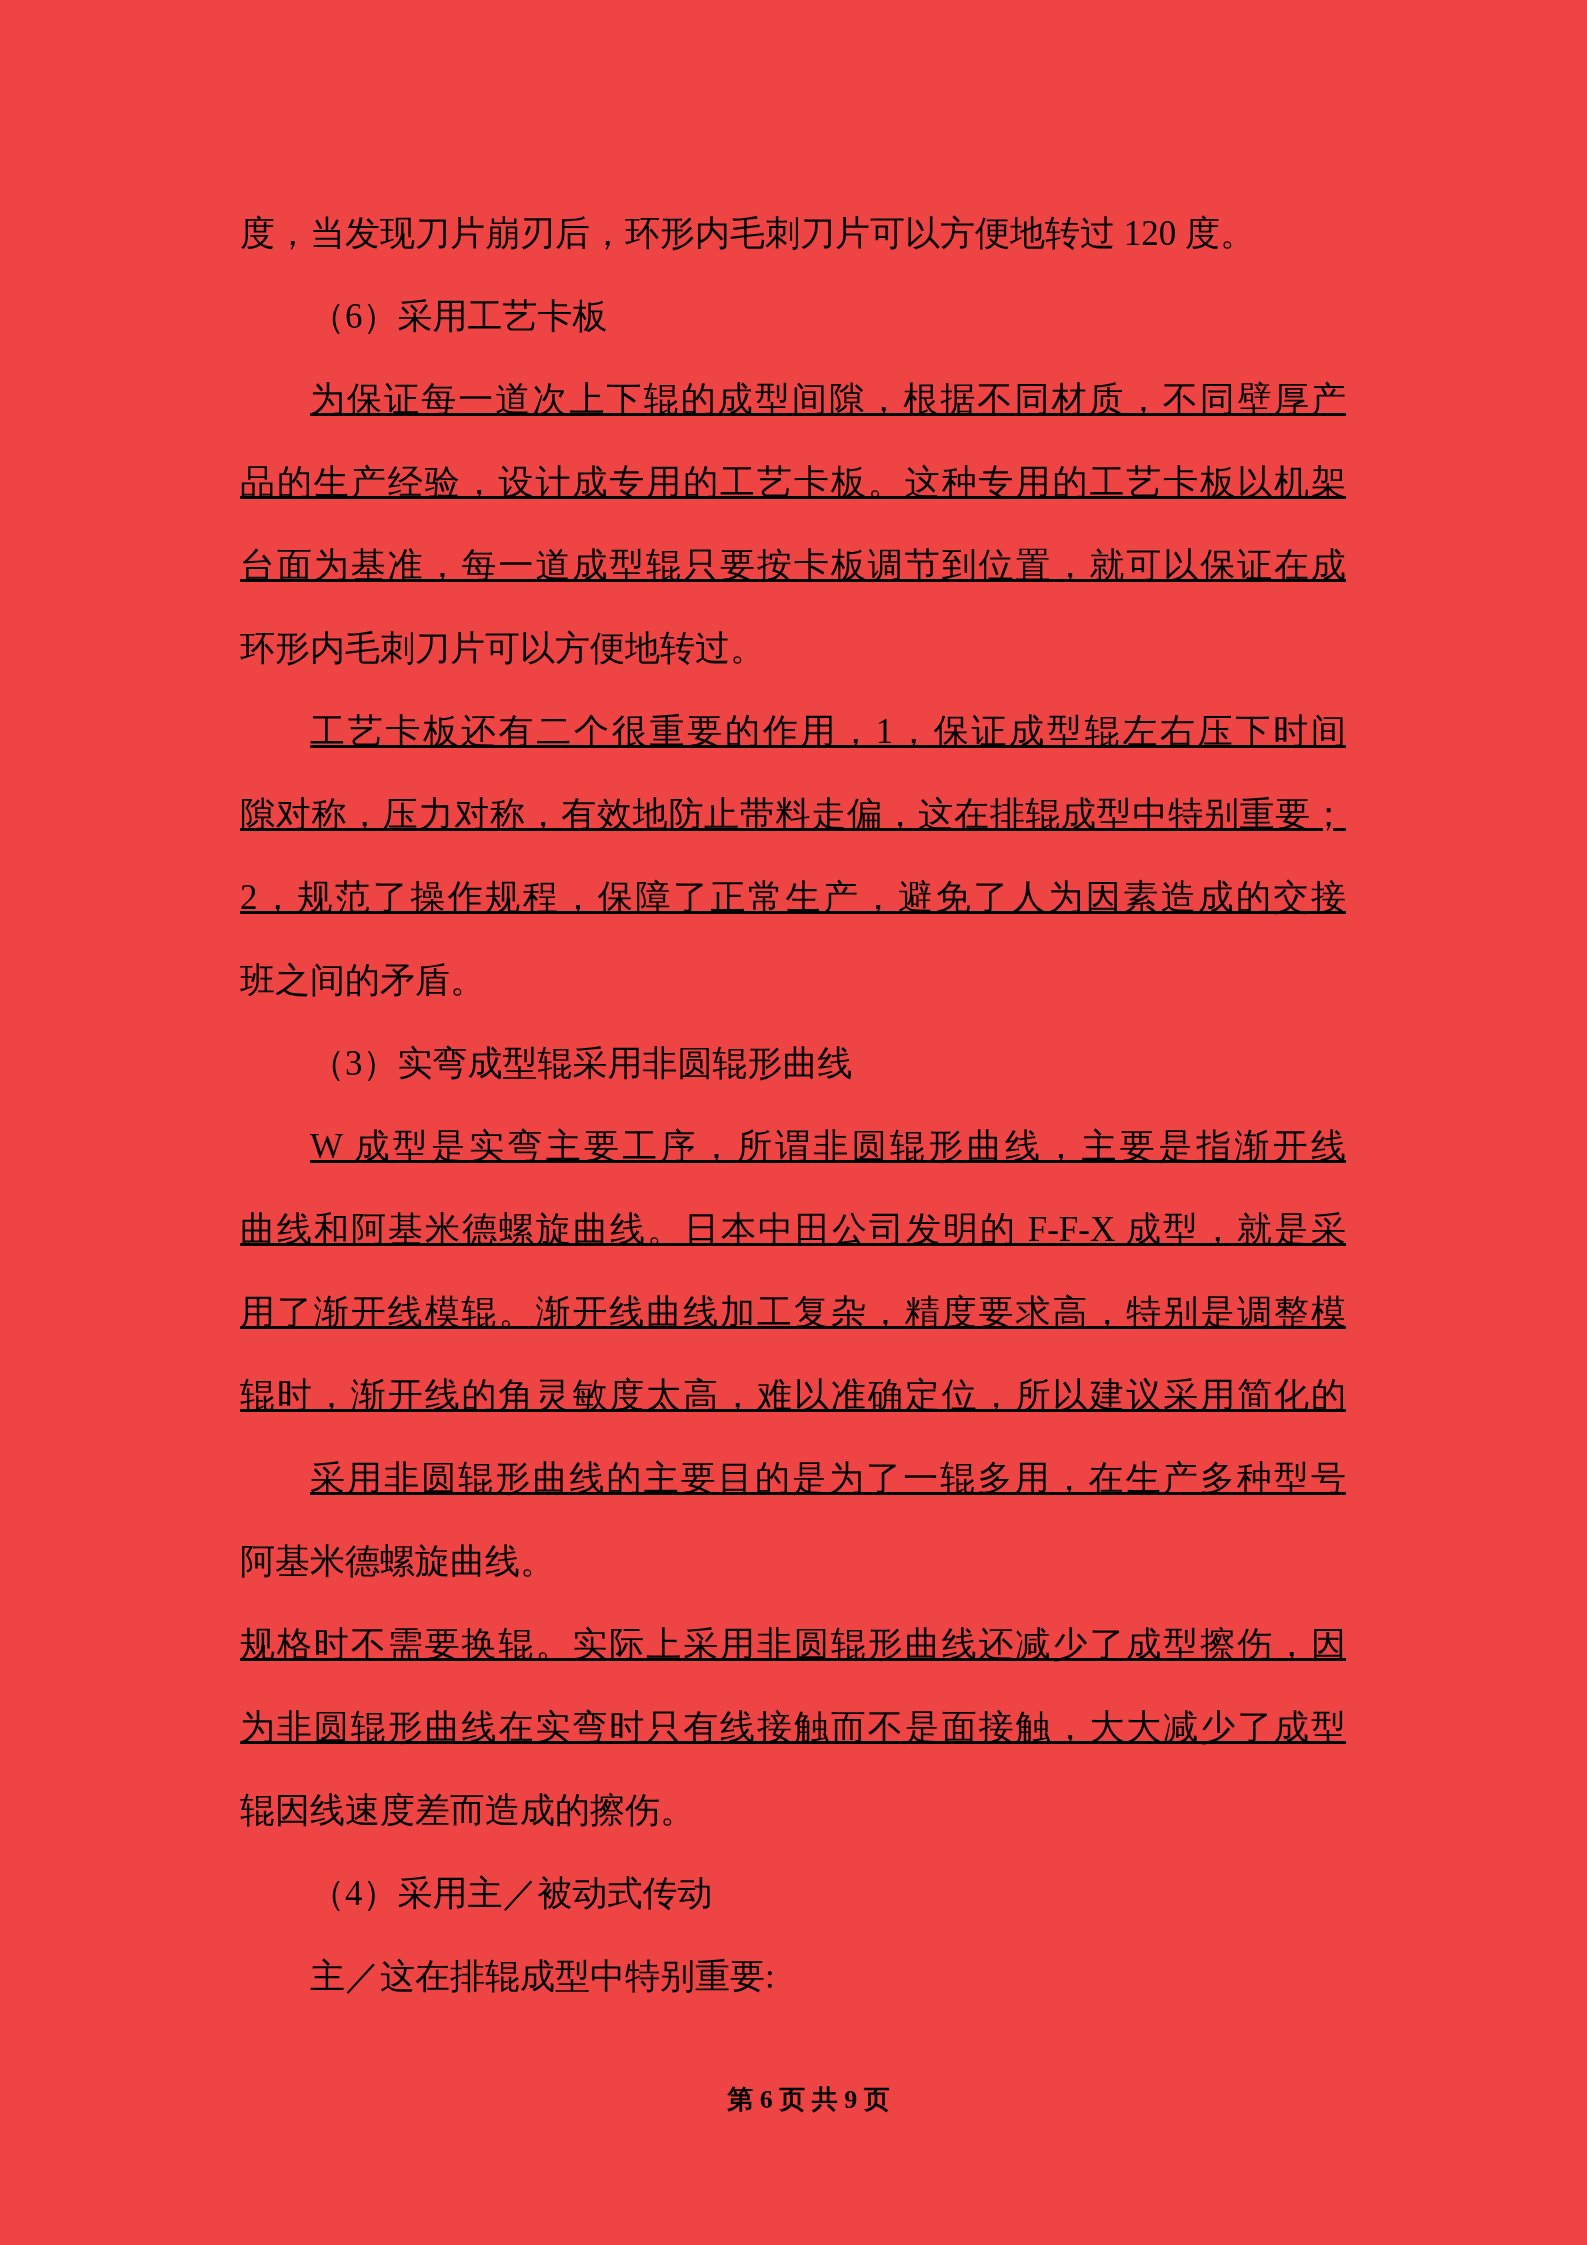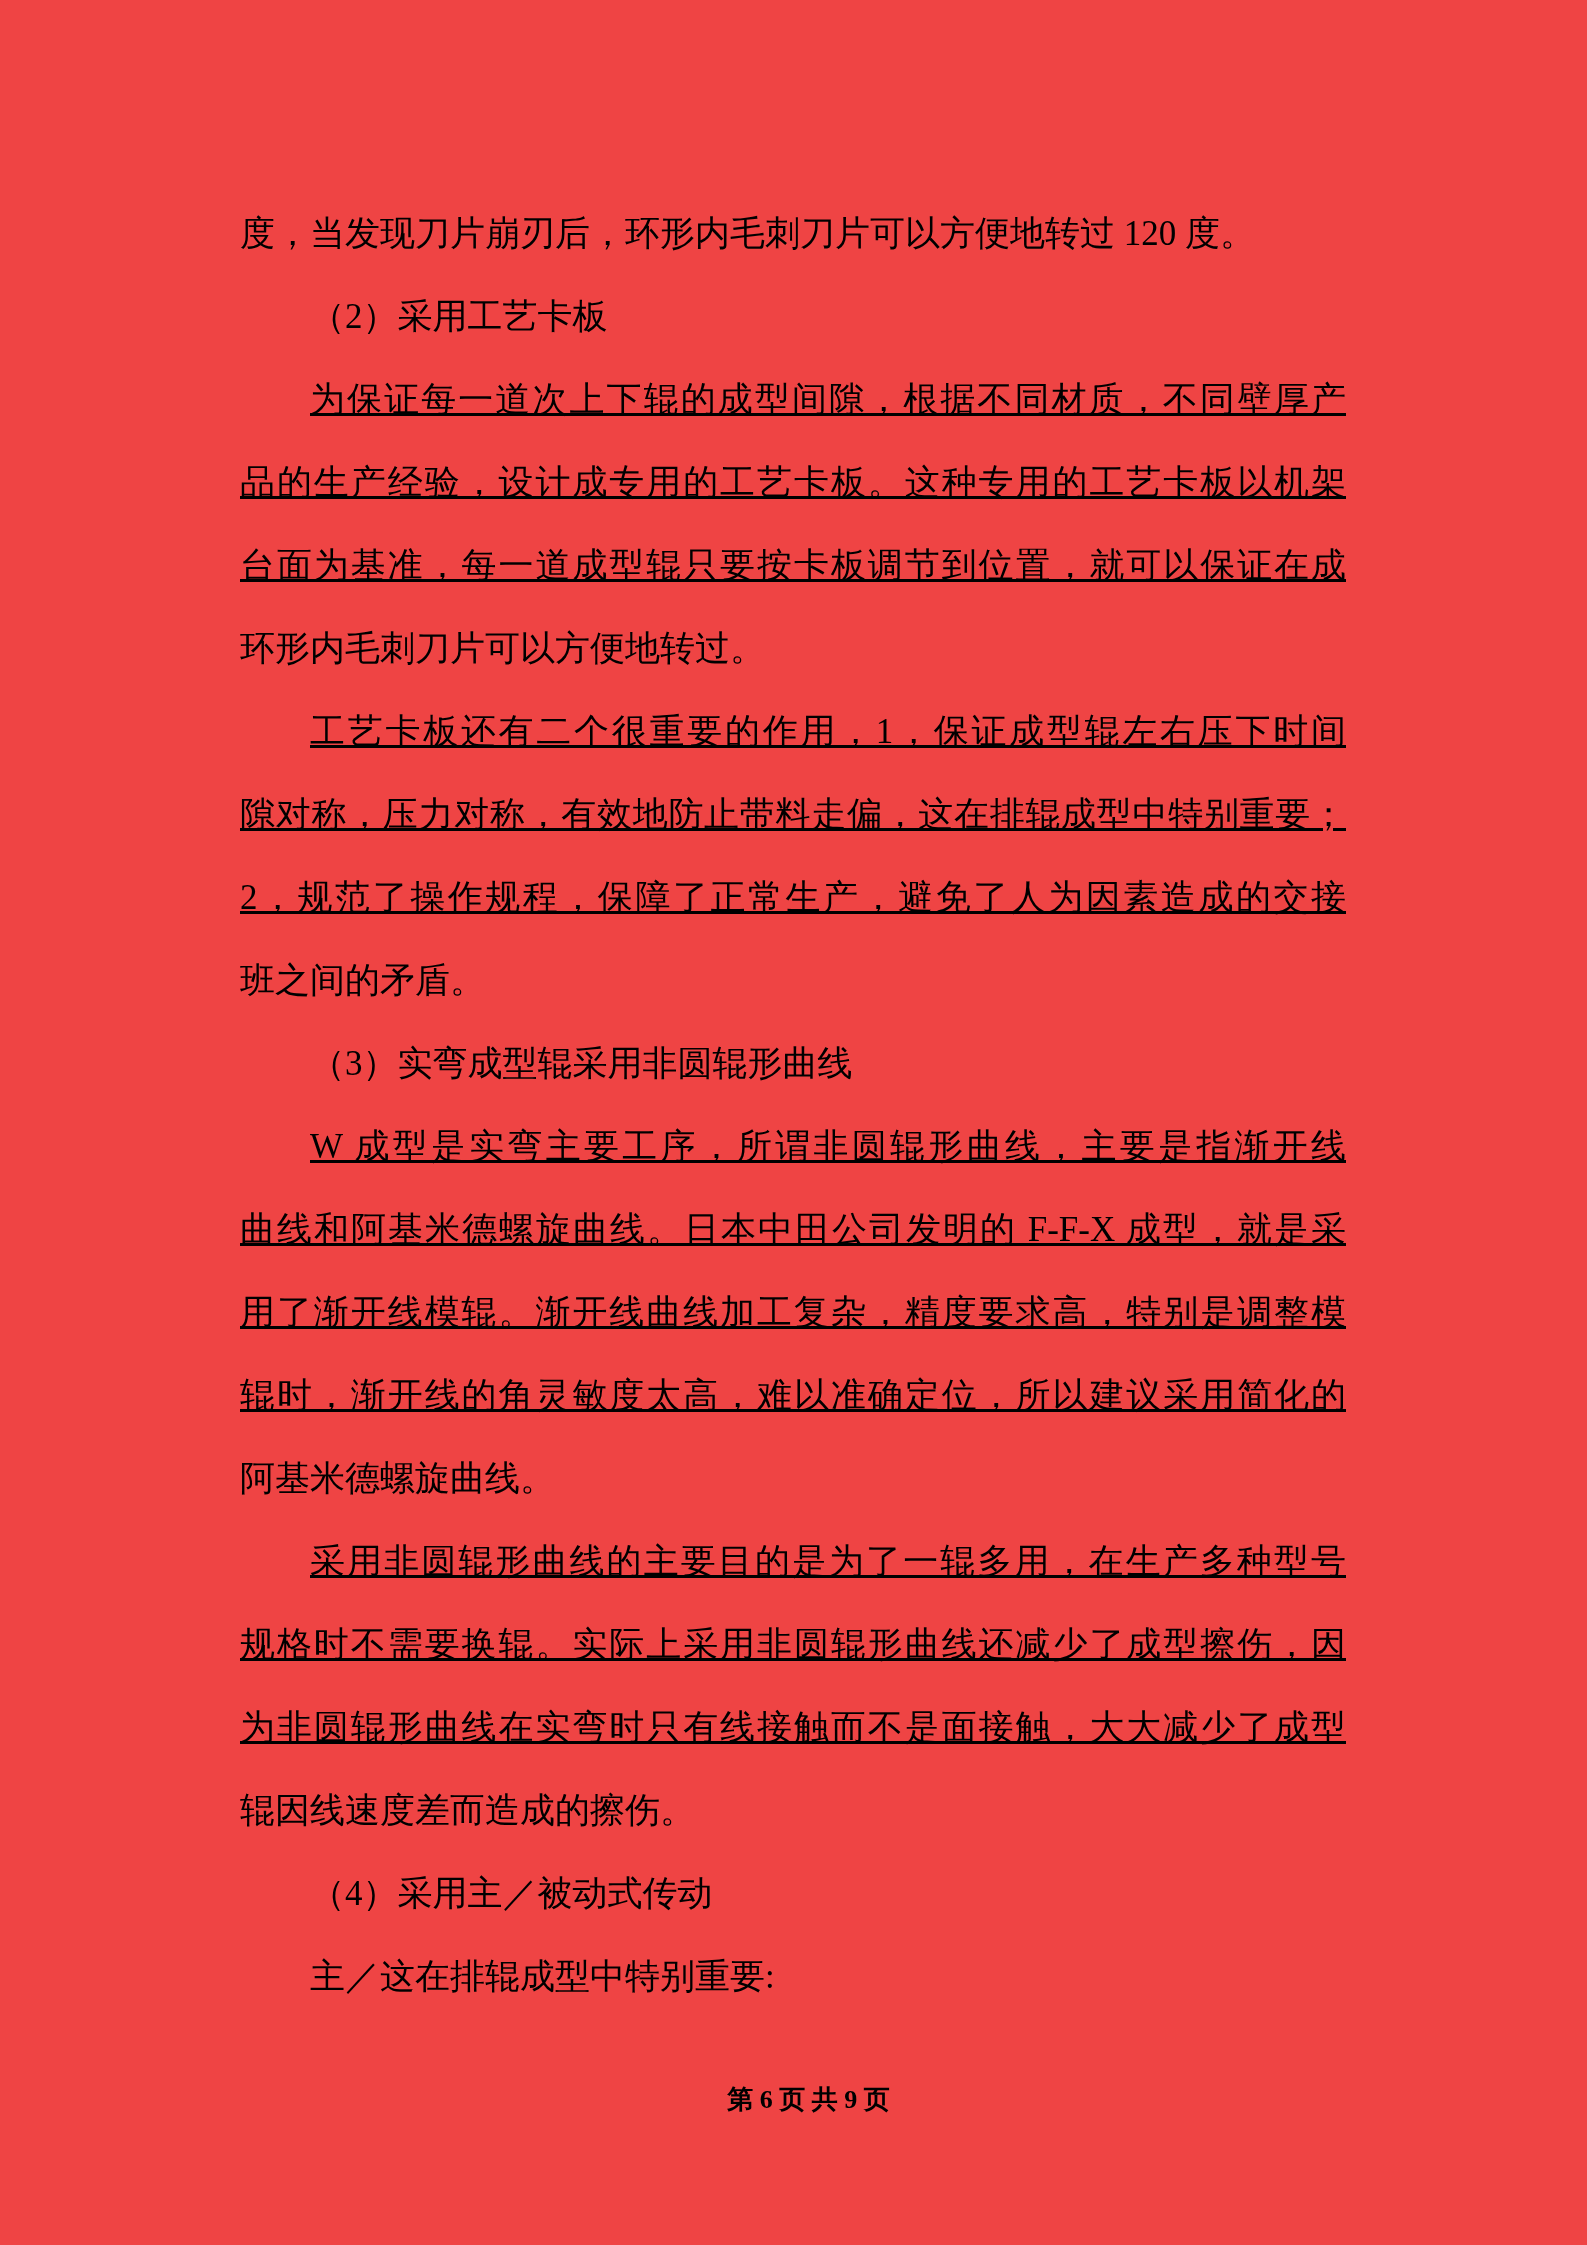--- a/index.html
+++ b/index.html
@@ -49,36 +49,36 @@
     color: #000000;
     font-weight: bold;
   }
 </style>
 </head>
 <body>
 
 <div class="page">
   <div class="text-block">
       <div class="line">度，当发现刀片崩刃后，环形内毛刺刀片可以方便地转过 120 度。</div>
-      <div class="line indent">（2）采用工艺卡板</div>
+      <div class="line indent">（6）采用工艺卡板</div>
       <div class="line indent fill">为保证每一道次上下辊的成型间隙，根据不同材质，不同壁厚产</div>
       <div class="line fill">品的生产经验，设计成专用的工艺卡板。这种专用的工艺卡板以机架</div>
       <div class="line fill">台面为基准，每一道成型辊只要按卡板调节到位置，就可以保证在成</div>
       <div class="line">环形内毛刺刀片可以方便地转过。</div>
       <div class="line indent fill">工艺卡板还有二个很重要的作用，1，保证成型辊左右压下时间</div>
       <div class="line fill">隙对称，压力对称，有效地防止带料走偏，这在排辊成型中特别重要；</div>
       <div class="line fill">2，规范了操作规程，保障了正常生产，避免了人为因素造成的交接</div>
       <div class="line">班之间的矛盾。</div>
       <div class="line indent">（3）实弯成型辊采用非圆辊形曲线</div>
       <div class="line indent fill">W 成型是实弯主要工序，所谓非圆辊形曲线，主要是指渐开线</div>
       <div class="line fill">曲线和阿基米德螺旋曲线。日本中田公司发明的 F-F-X 成型，就是采</div>
       <div class="line fill">用了渐开线模辊。渐开线曲线加工复杂，精度要求高，特别是调整模</div>
       <div class="line fill">辊时，渐开线的角灵敏度太高，难以准确定位，所以建议采用简化的</div>
+      <div class="line indent fill">采用非圆辊形曲线的主要目的是为了一辊多用，在生产多种型号</div>
       <div class="line">阿基米德螺旋曲线。</div>
-      <div class="line indent fill">采用非圆辊形曲线的主要目的是为了一辊多用，在生产多种型号</div>
       <div class="line fill">规格时不需要换辊。实际上采用非圆辊形曲线还减少了成型擦伤，因</div>
       <div class="line fill">为非圆辊形曲线在实弯时只有线接触而不是面接触，大大减少了成型</div>
       <div class="line">辊因线速度差而造成的擦伤。</div>
       <div class="line indent">（4）采用主／被动式传动</div>
       <div class="line indent">主／这在排辊成型中特别重要:</div>
     </div>
   <div class="footer">
     <span>第 6 页 共 9 页</span>
   </div>
 </div>

